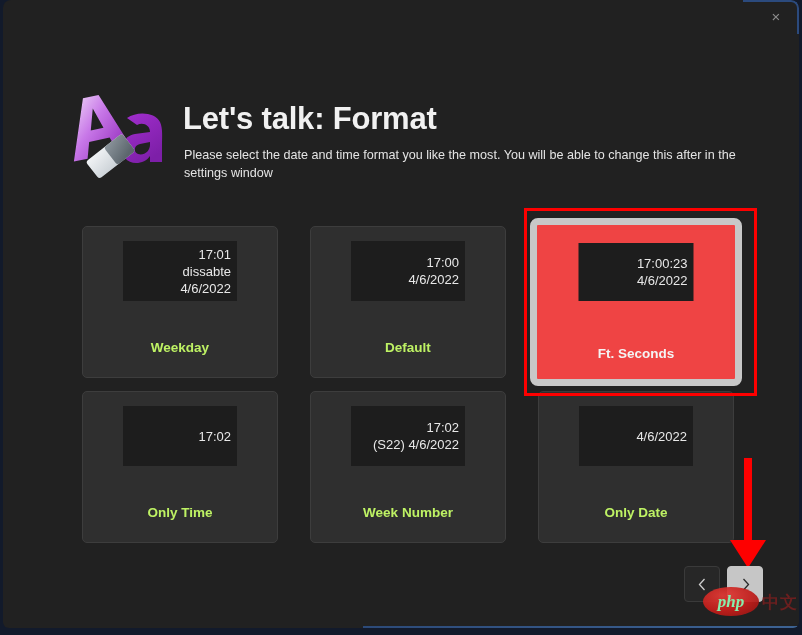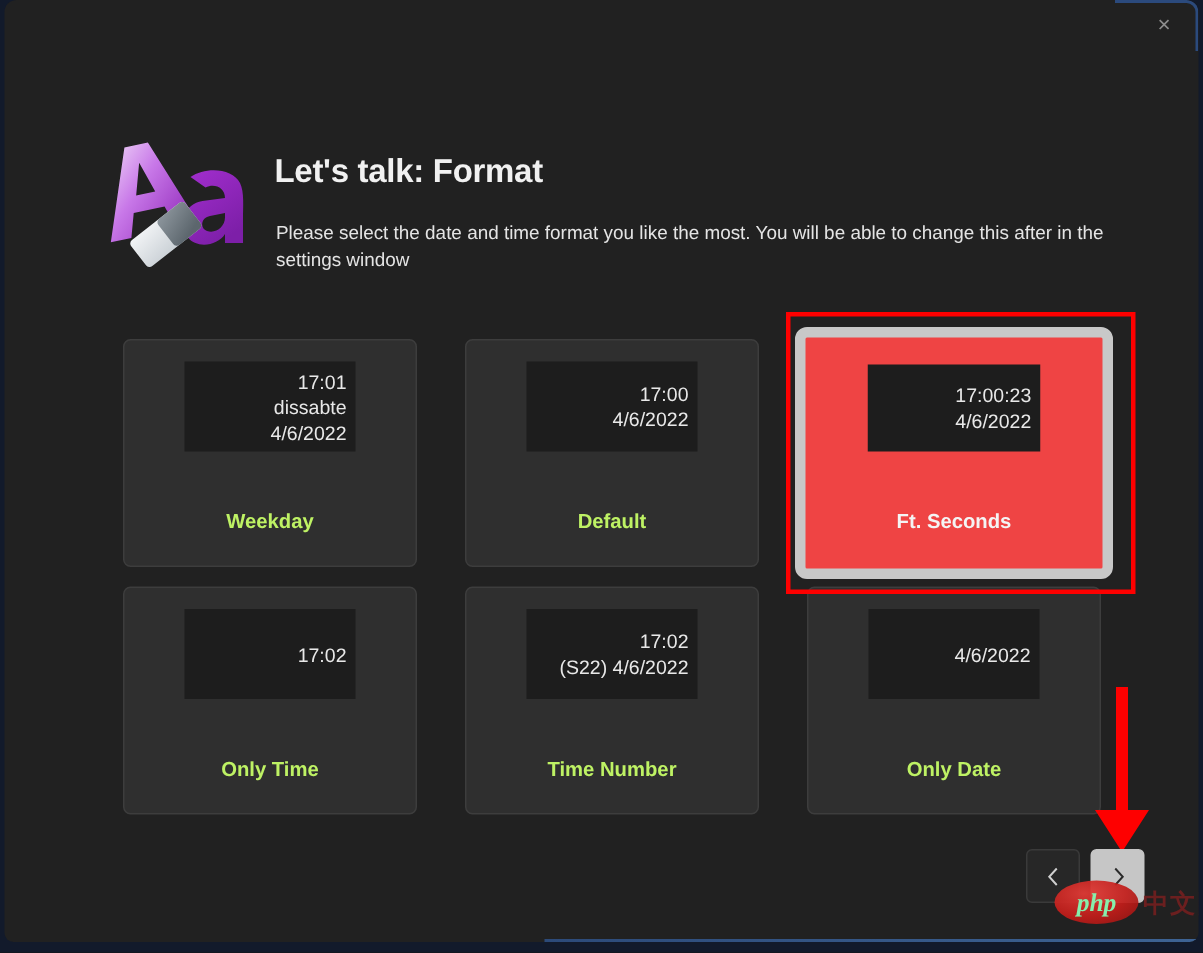--- a/index.html
+++ b/index.html
@@ -83,21 +83,21 @@
     position: absolute;
     left: 62px;
     top: 88px;
     width: 104px;
     height: 98px;
   }
   #title {
     position: absolute;
     left: 180px;
     top: 101px;
-    font-size: 22px;
+    font-size: 31px;
     font-weight: bold;
     color: #f1f1f1;
     letter-spacing: -0.2px;
     white-space: nowrap;
   }
   #subtitle {
     position: absolute;
     left: 181px;
     top: 146px;
     width: 582px;
@@ -159,21 +159,21 @@
     position: absolute;
     left: 0;
     right: 0;
     bottom: 22px;
     text-align: center;
     font-size: 13.5px;
     font-weight: bold;
     color: #bef264;
   }
   .card.sel .card-label {
-    bottom: 24px;
+    bottom: 18px;
     color: #f4f4f4;
   }
 
   
   .c0 { left: 0; padding-left: 32px; }
   .c1 { left: 228px; }
   .c2 { left: 456px; }
   .r0 { top: 0; }
   .r1 { top: 165px; }
   
@@ -358,21 +358,21 @@
           <span>17:02</span>
         </div>
         <div class="card-label">Only Time</div>
       </div>
 
       <div class="card c1 r1">
         <div class="preview">
           <span>17:02</span>
           <span>(S22) 4/6/2022</span>
         </div>
-        <div class="card-label">Time Number</div>
+        <div class="card-label">Week Number</div>
       </div>
 
       <div class="card c2 r1">
         <div class="preview">
           <span>4/6/2022</span>
         </div>
         <div class="card-label">Only Date</div>
       </div>
     </div>
 

